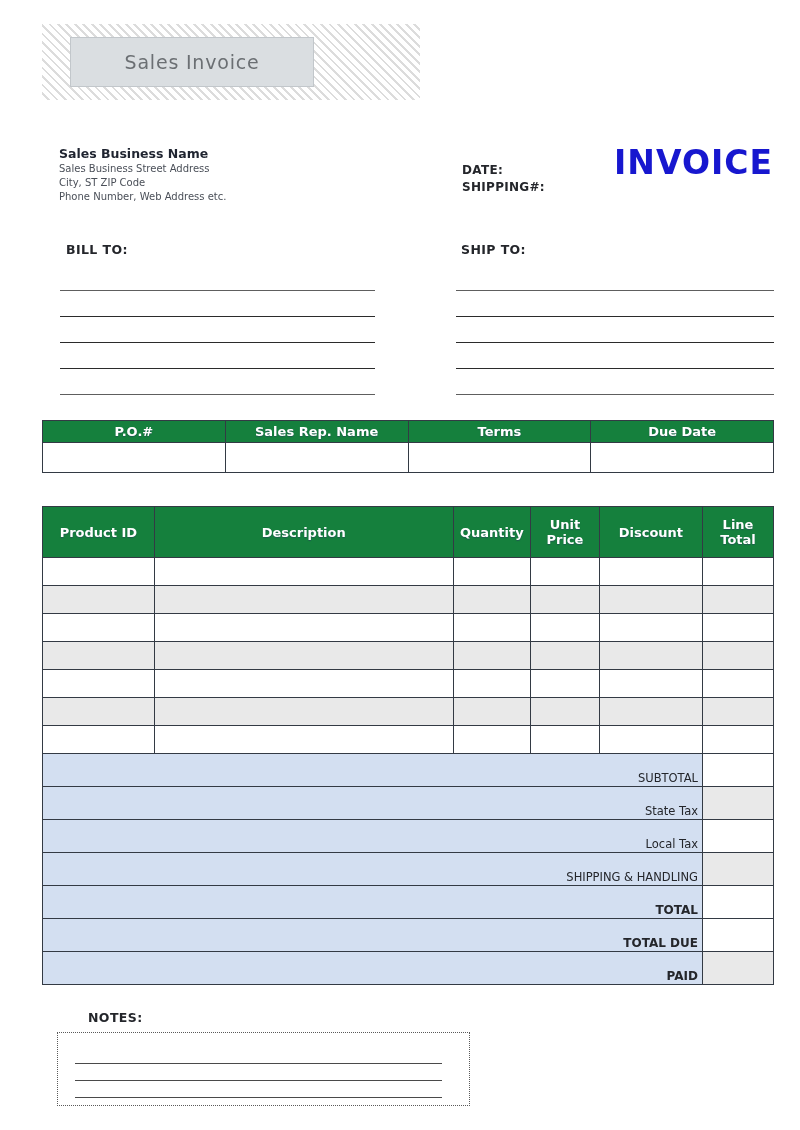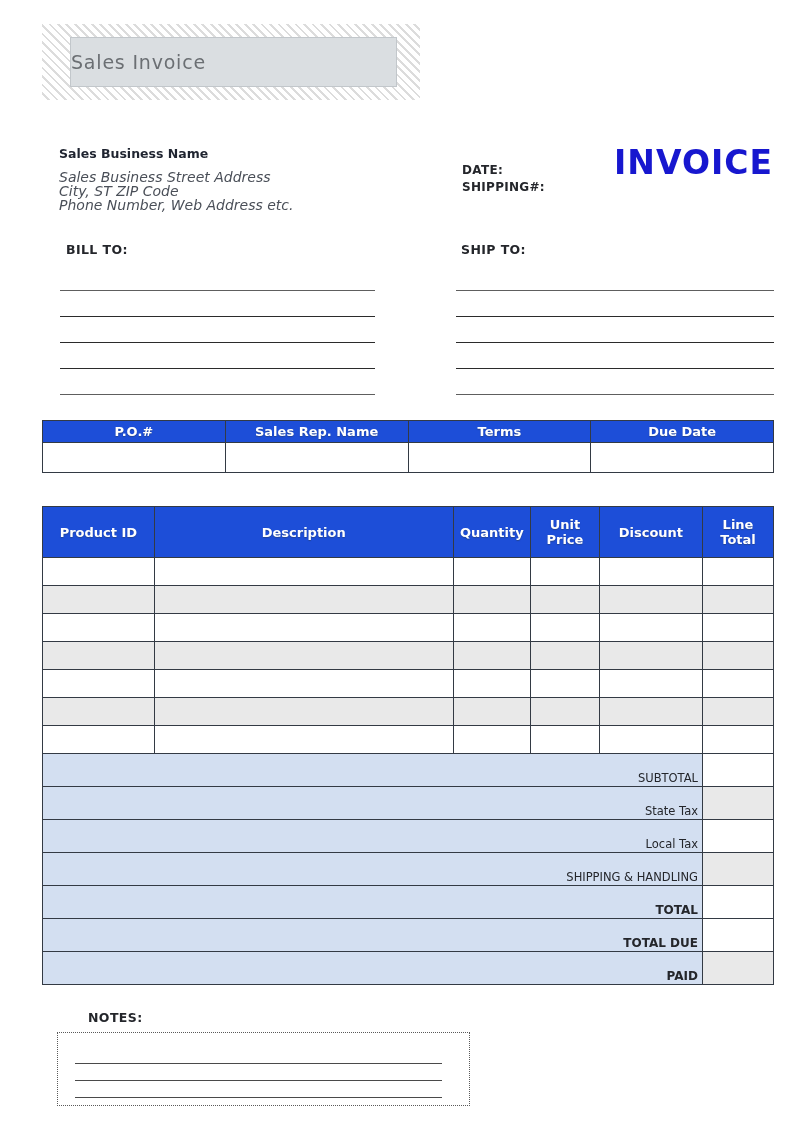--- a/index.html
+++ b/index.html
@@ -27,27 +27,27 @@
     background-image: repeating-linear-gradient(
         45deg,
         #ffffff 0px, #ffffff 4px,
         #dcdcdc 4px, #dcdcdc 6px
     );
   }
   #logo-box {
     position: absolute;
     left: 28px;
     top: 13px;
-    width: 327px;
+    width: 244px;
     height: 50px;
     background: #dadee1;
     border: 1px solid #c2c7cb;
     display: flex;
     align-items: center;
-    justify-content: flex-start;
+    justify-content: center;
     box-sizing: border-box;
   }
   #logo-text {
     font-size: 19px;
     color: #6b6f73;
     letter-spacing: 0.8px;
     font-family: "DejaVu Sans", "Liberation Sans", sans-serif;
   }
 
   
@@ -66,25 +66,24 @@
   #business-block {
     position: absolute;
     left: 59px;
     top: 146px;
     width: 340px;
   }
   #business-name {
     font-size: 12.5px;
     font-weight: bold;
     color: #1f2430;
-    margin-bottom: 9px;
+    margin-bottom: 1px;
   }
   .business-line {
-    font-size: 14px;
-    font-style: italic;
+    font-size: 10px;
     color: #4a4f58;
     line-height: 14px;
   }
 
   
   #date-block {
     position: absolute;
     left: 462px;
     top: 162px;
   }
@@ -119,21 +118,21 @@
   table.grid {
     position: absolute;
     border-collapse: collapse;
     table-layout: fixed;
   }
   table.grid th, table.grid td {
     border: 1px solid #333a44;
     padding: 0;
   }
   .hdr {
-    background: #1d4ed8;
+    background: #15803d;
     color: #ffffff;
     font-weight: bold;
     text-align: center;
     font-size: 13px;
     text-shadow: 0 1px 1px rgba(40,60,95,0.55);
     line-height: 15px;
   }
 
   
   #po-table { left: 42px; top: 420px; width: 732px; }

